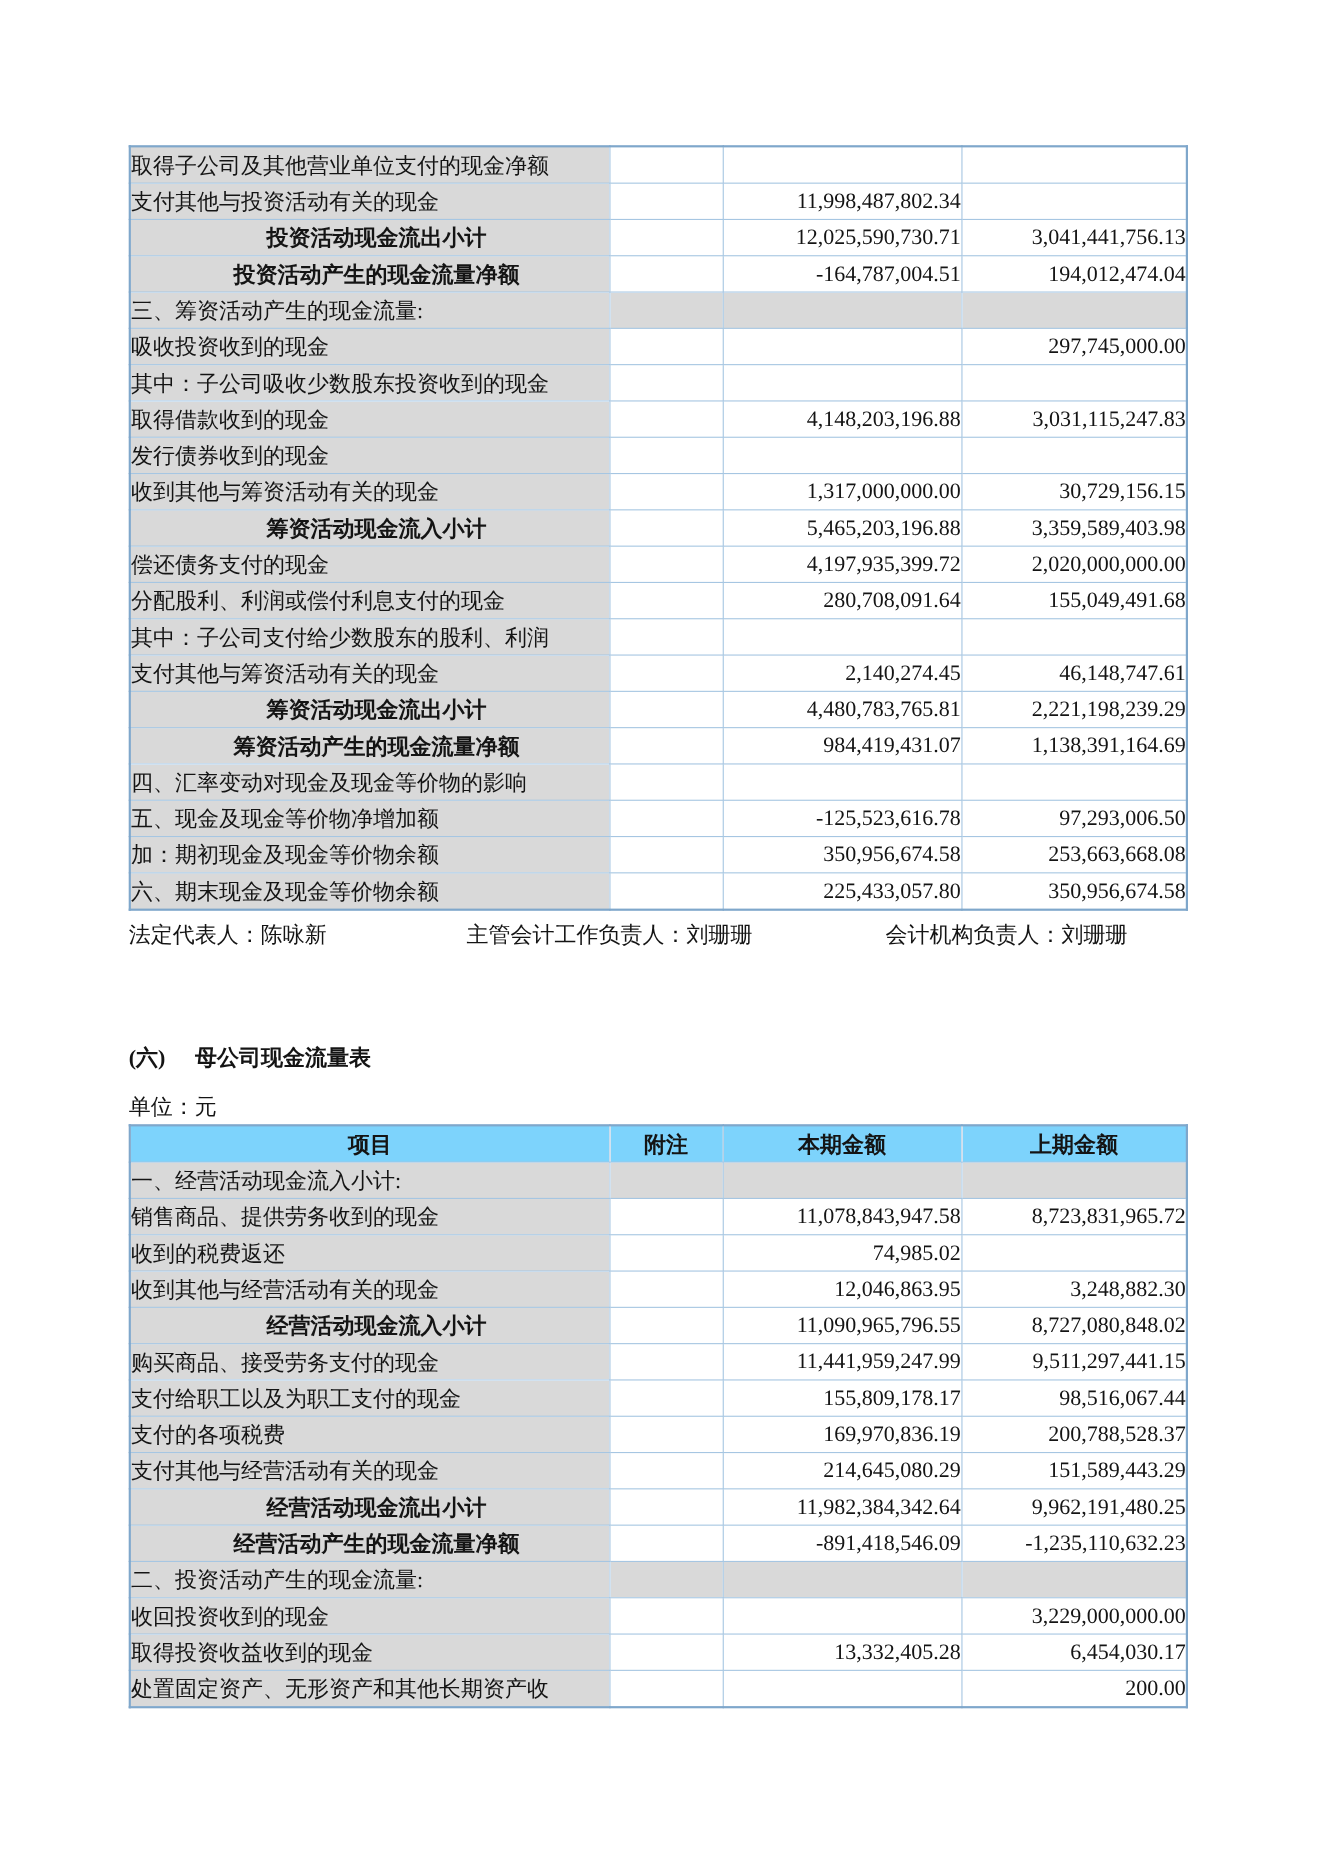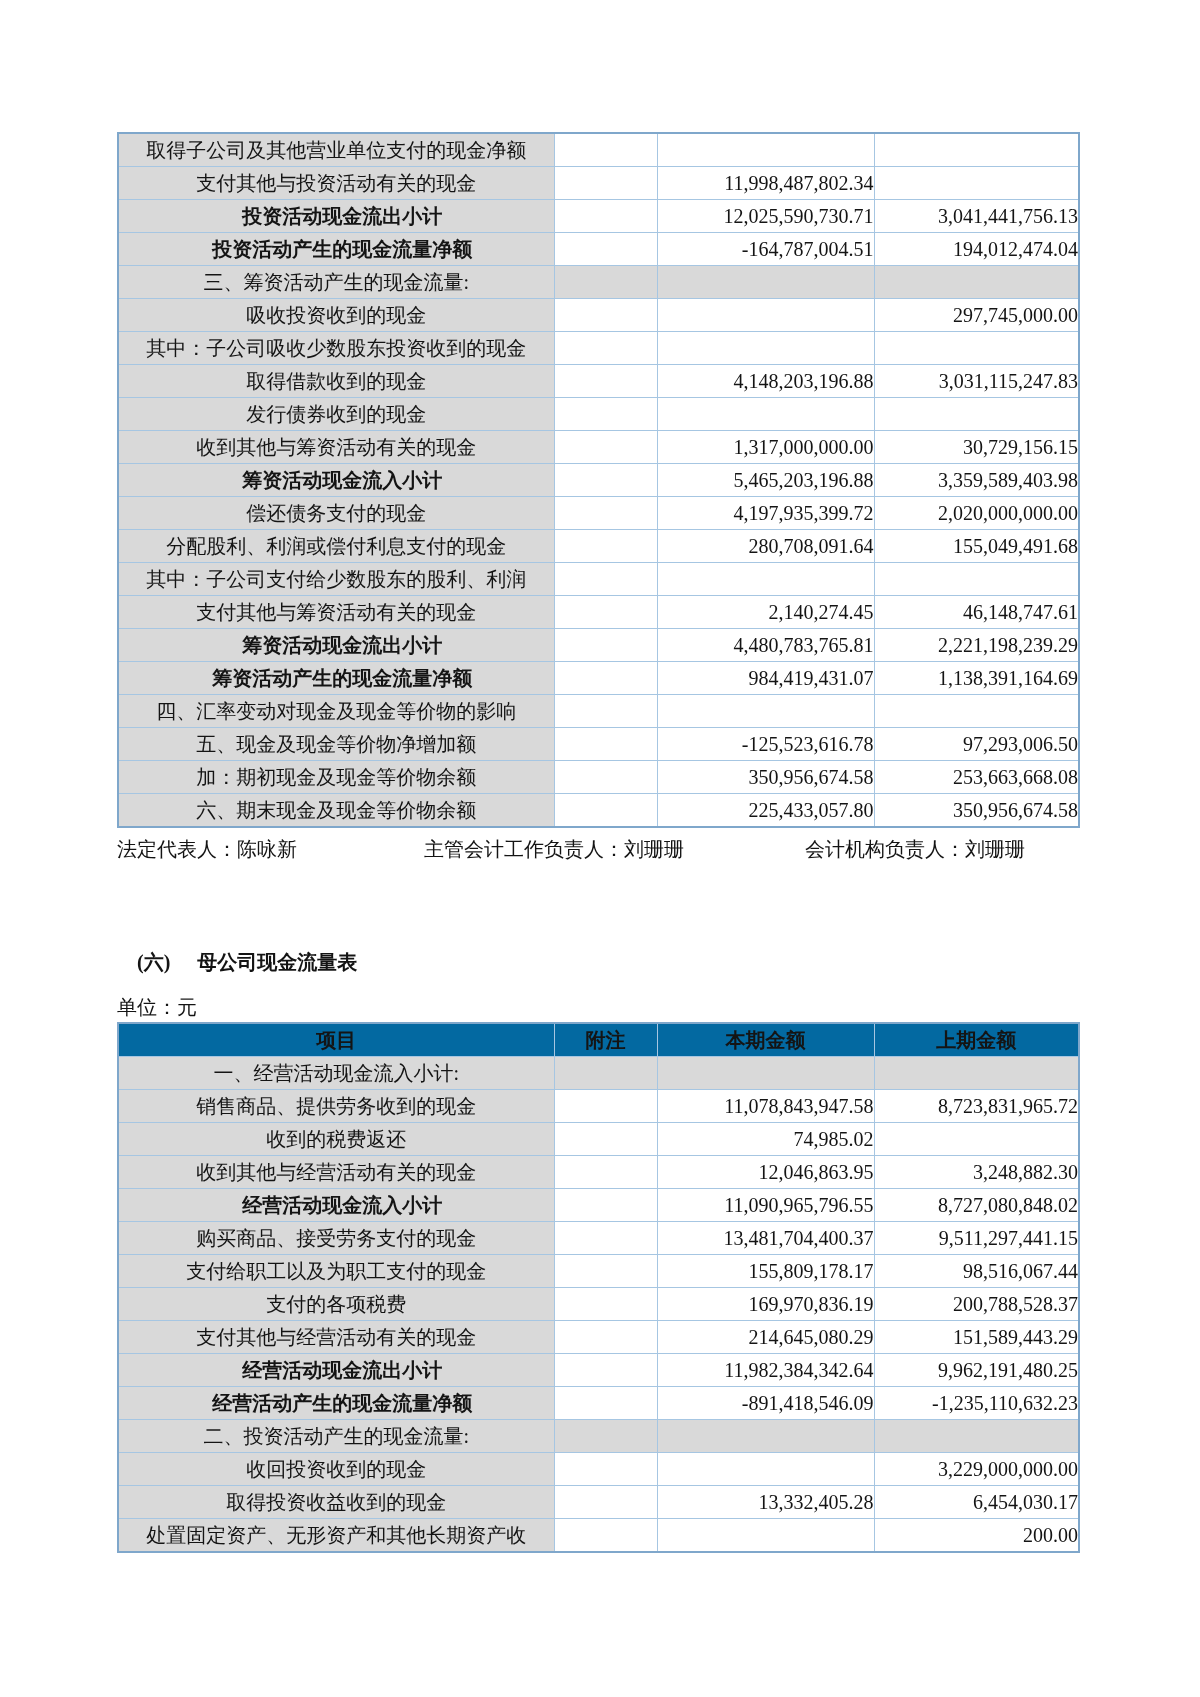--- a/index.html
+++ b/index.html
@@ -14,37 +14,37 @@
     border-collapse:collapse; table-layout:fixed; width:961px;
     border:2px solid #7fa7cb;
   }
   #table1 { margin-top:132px; }
   #table2 { margin-top:4px; }
 
   table.fin td, table.fin th {
     border:1px solid #a6c6e2; height:32px; padding:0;
     font-size:20px; vertical-align:middle; overflow:hidden; white-space:nowrap;
   }
-  td.lbl { background:#d9d9d9; padding-left:9px; text-align:center; }
+  td.lbl { background:#d9d9d9; padding-left:9px; text-align:left; }
   td.note { background:#ffffff; }
   td.num { background:#ffffff; text-align:right; padding-right:12px; }
 
   tr.section td.lbl { font-weight:normal; }
   tr.subtotal td.lbl { font-weight:bold; text-align:center; padding-left:12px; }
   tr.shade-row td { background:#d9d9d9; }
 
-  table.fin thead th { background:#0369a1; font-weight:bold; text-align:center; }
+  table.fin thead th { background:#7dd3fc; font-weight:bold; text-align:center; }
 
   .sig-line { position:relative; height:28px; margin-top:8px; font-size:20px; }
   .sig { position:absolute; top:0; white-space:nowrap; }
   .sig1 { left:0; }
   .sig2 { left:307px; }
   .sig3 { left:688px; }
 
-  .section-title { margin-top:86px; font-size:20px; font-weight:bold; line-height:24px;margin-left:20px; }
+  .section-title { margin-top:86px; font-size:20px; font-weight:bold; line-height:24px; }
   .section-title .st-text { margin-left:22px; }
 
   .unit-note { margin-top:22px; font-size:20px; line-height:22px; text-align:left; }
 </style>
 </head>
 <body>
 
 <div class="content">
 
   <table class="fin" id="table1">
@@ -239,21 +239,21 @@
         </tr>
         <tr class="subtotal">
           <td class="lbl">经营活动现金流入小计</td>
           <td class="note"></td>
           <td class="num">11,090,965,796.55</td>
           <td class="num">8,727,080,848.02</td>
         </tr>
         <tr class="item">
           <td class="lbl">购买商品、接受劳务支付的现金</td>
           <td class="note"></td>
-          <td class="num">13,481,704,400.37</td>
+          <td class="num">11,441,959,247.99</td>
           <td class="num">9,511,297,441.15</td>
         </tr>
         <tr class="item">
           <td class="lbl">支付给职工以及为职工支付的现金</td>
           <td class="note"></td>
           <td class="num">155,809,178.17</td>
           <td class="num">98,516,067.44</td>
         </tr>
         <tr class="item">
           <td class="lbl">支付的各项税费</td>

